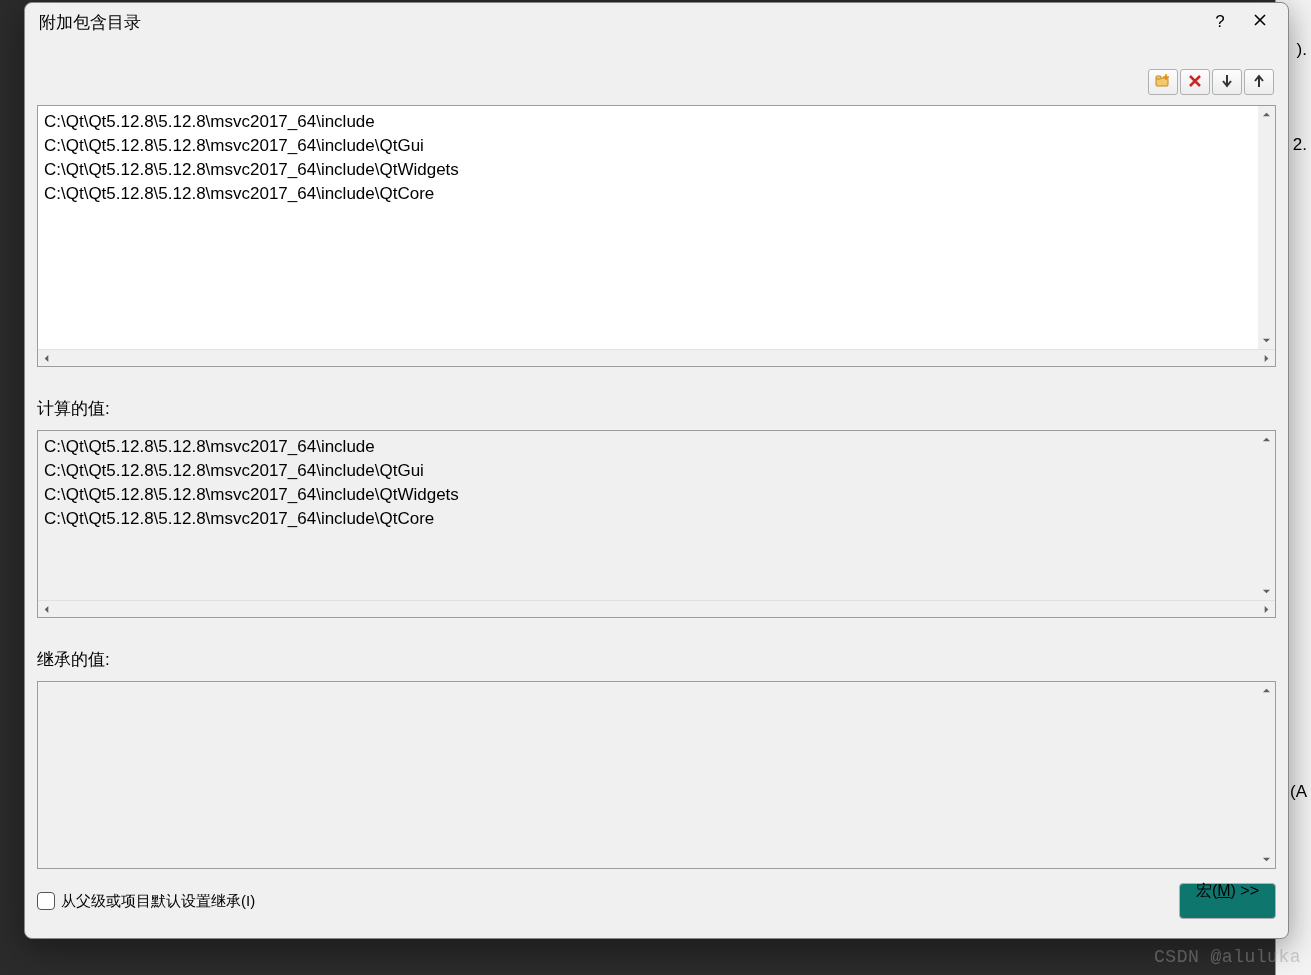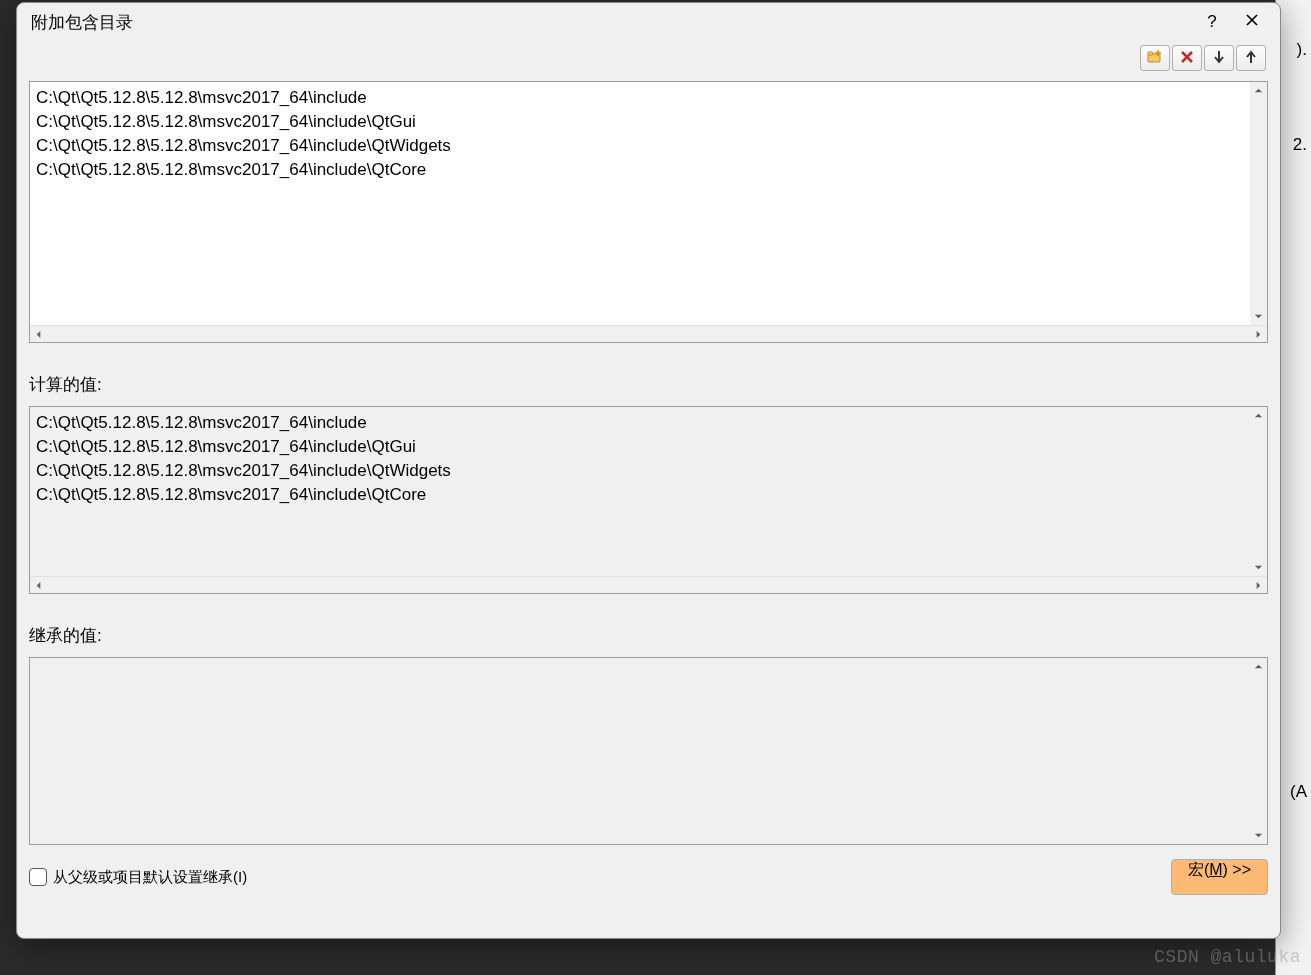--- a/index.html
+++ b/index.html
@@ -3,24 +3,24 @@
 <meta charset="utf-8">
 <style>
   * { box-sizing: border-box; margin: 0; padding: 0; }
   html, body { width: 1311px; height: 975px; background: #333; font-family: "Microsoft YaHei", "Segoe UI", sans-serif; font-size: 15px; color: #000; overflow: hidden; }
   .backdrop { position: absolute; inset: 0; background: #2b2b2b; }
   .bg-panel { position: absolute; right: 0; top: 0; width: 36px; height: 100%; background: #f3f3f3; border-left: 1px solid #999; }
   .bg-text { position: absolute; right: 4px; font-size: 17px; color: #000; }
   .watermark { position: absolute; right: 10px; bottom: 8px; color: #a5a5a5; opacity: .5; font-size: 18px; letter-spacing: .5px; font-family: Liberation Mono, monospace; }
 
   .dialog {
-    position: absolute; left: 16px; top: 2px; width: 1265px; height: 937px;
+    position: absolute; left: 24px; top: 2px; width: 1265px; height: 937px;
     background: #f0f0f0; border: 1px solid #888; border-radius: 8px;
     box-shadow: 0 8px 32px rgba(0,0,0,.4);
-    display: flex; flex-direction: column;
+    display: flex; flex-direction: column; gap: 24px;
   }
   .titlebar { display: flex; align-items: center; height: 38px; padding: 0 8px 0 14px; }
   .titlebar-title { flex: 1; font-size: 17px; }
   .titlebar-btn { width: 40px; height: 30px; display: flex; align-items: center; justify-content: center; cursor: default; font-size: 17px; }
 
   .content { flex: 1; padding: 0 12px 12px 12px; display: flex; flex-direction: column; gap: 10px; }
 
   .toolbar { display: flex; justify-content: flex-end; gap: 2px; padding: 4px 2px 0 0; }
   .tool-btn {
     width: 30px; height: 26px; background: linear-gradient(#fdfdfd,#ececec);
@@ -47,23 +47,23 @@
   .sb-arrow svg { width: 9px; height: 9px; fill: #606060; }
 
   .section-label { font-size: 17px; margin-top: 20px; }
 
   .bottom-row { display: flex; align-items: center; justify-content: space-between; padding-top: 4px; }
   .chk-row { display: flex; align-items: center; gap: 6px; }
   .chk {
     width: 18px; height: 18px; border: 1.5px solid #555; border-radius: 4px; background: #fff;
   }
   .btn {
-    min-width: 96px; height: 36px; padding: 0 16px;
-    background: #fdba74; border: 1px solid #b0b0b0; border-radius: 4px;
-    display: inline-flex; align-items: flex-start; justify-content: center;
+    min-width: 96px; height: 36px; padding: 16px 16px;
+    background: #0f766e; border: 1px solid #b0b0b0; border-radius: 4px;
+    display: inline-flex; align-items: flex-end; justify-content: center;
     font-size: 16px; cursor: default;
   }
   .btn.primary { border: 1.5px solid #0078d4; }
   .u { text-decoration: underline; }
   .actions { display: flex; gap: 10px; justify-content: flex-end; padding-top: 8px; }
 </style>
 </head>
 <body>
 
 <div class="backdrop">

